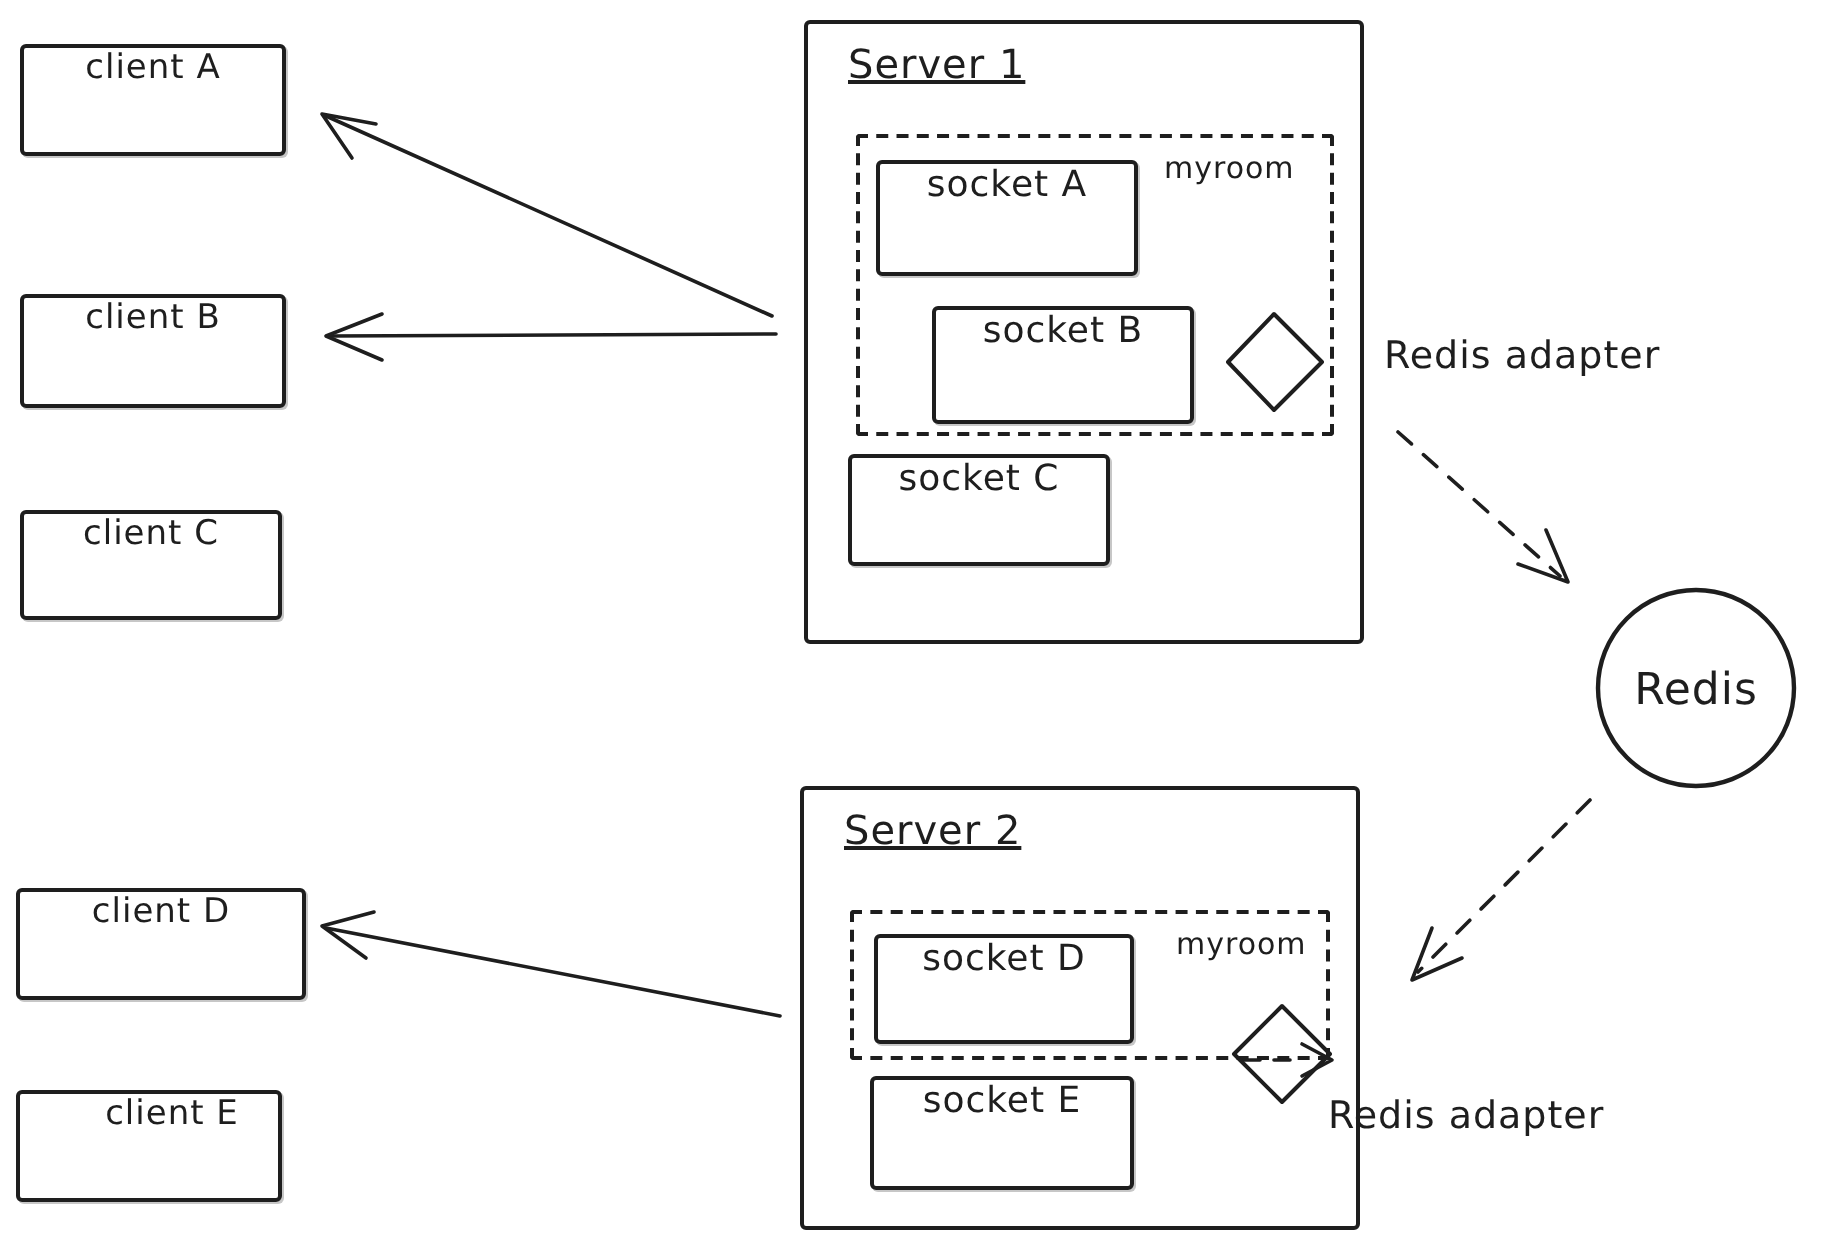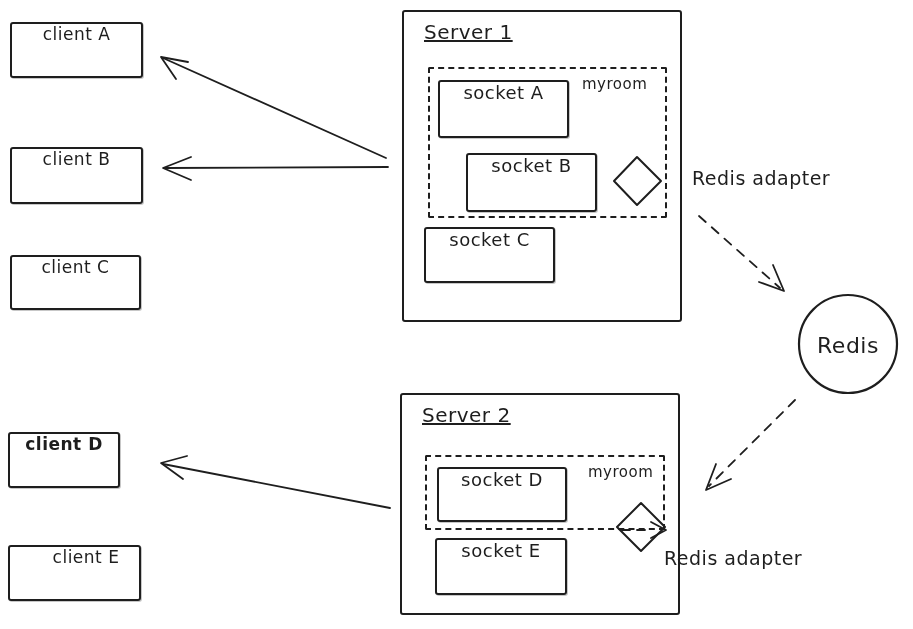--- a/index.html
+++ b/index.html
@@ -74,21 +74,21 @@
 
   <div class="box" style="left:10px; top:22px; width:133px; height:56px;">
     <span class="boxlabel">client A</span>
   </div>
   <div class="box" style="left:10px; top:147px; width:133px; height:57px;">
     <span class="boxlabel">client B</span>
   </div>
   <div class="box" style="left:10px; top:255px; width:131px; height:55px;">
     <span class="boxlabel">client C</span>
   </div>
-  <div class="box" style="left:8px; top:432px; width:112px; height:56px;font-weight:bold;">
+  <div class="box" style="left:8px; top:444px; width:145px; height:56px;">
     <span class="boxlabel">client D</span>
   </div>
   <div class="box" style="left:8px; top:545px; width:133px; height:56px;padding-left:23px;">
     <span class="boxlabel">client E</span>
   </div>
 
   <div class="box" style="left:402px; top:10px; width:280px; height:312px; justify-content:flex-start; align-items:flex-start; box-shadow:none;"></div>
   <div class="floatlabel servertitle" style="left:424px; top:20px;">Server 1</div>
 
   <div class="dashedbox" style="left:428px; top:67px; width:239px; height:151px;"></div>

